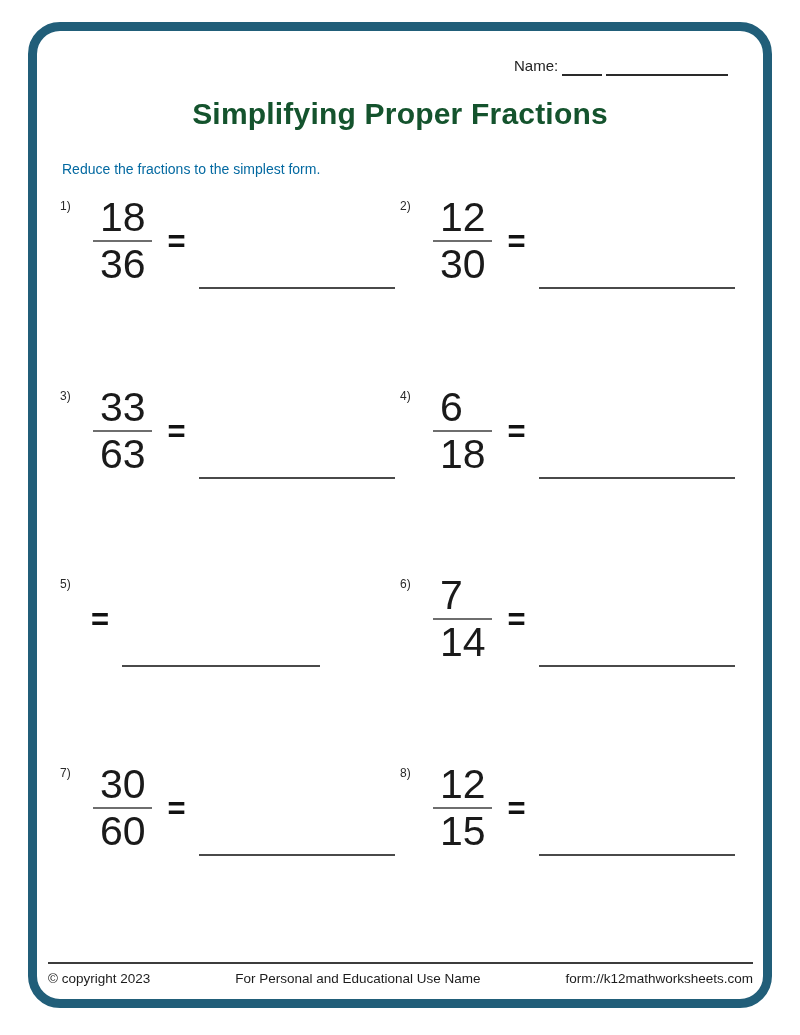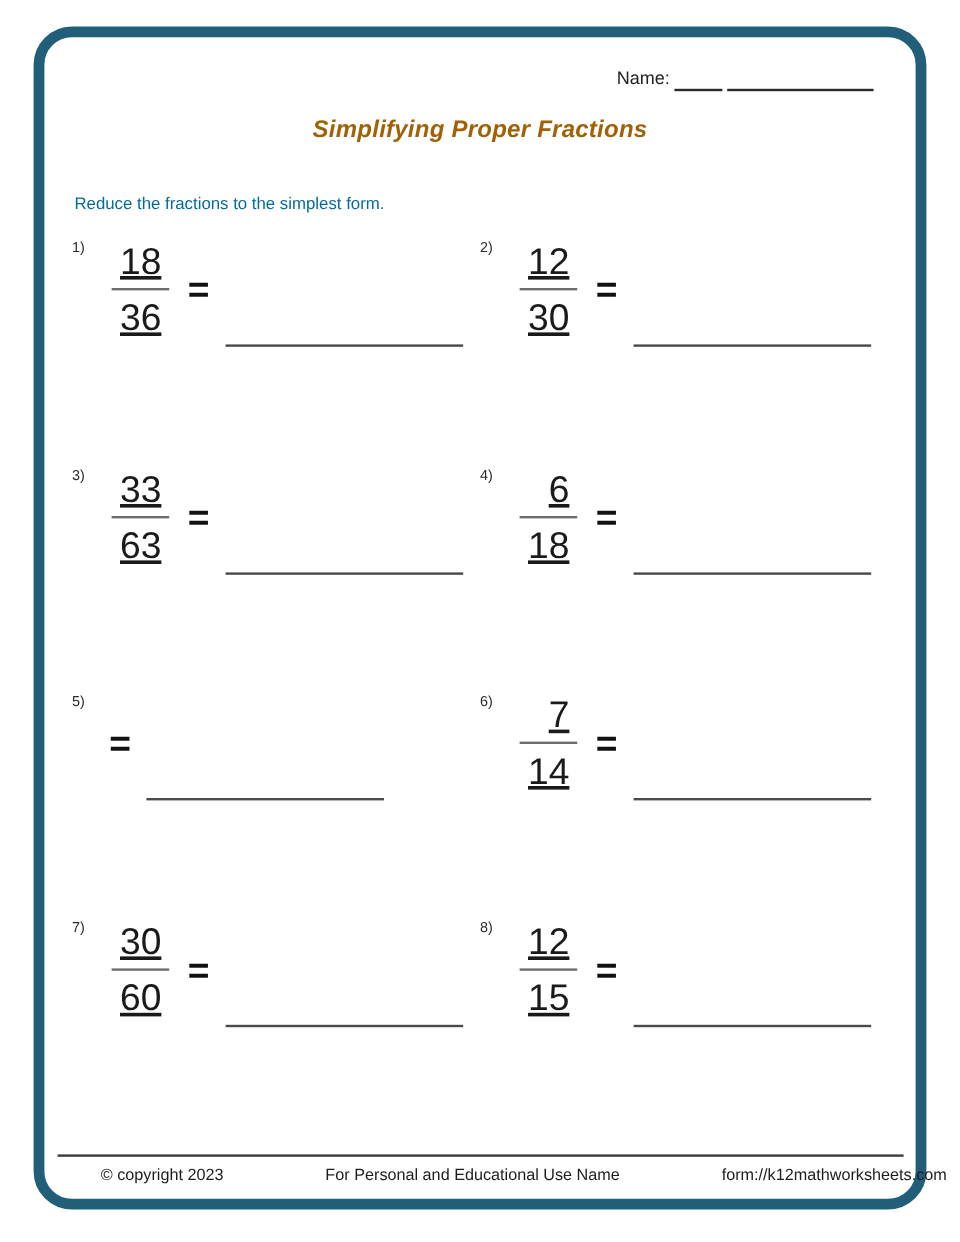--- a/index.html
+++ b/index.html
@@ -43,25 +43,24 @@
   .name-line.seg1 { width: 40px; margin-left: 4px; }
   .name-line.seg2 { width: 122px; margin-left: 4px; }
   
   .title {
     position: absolute;
     top: 97px;
     left: 0;
     width: 100%;
     margin: 0;
     text-align: center;
-    font-size: 20px;
+    font-size: 30px;
     font-weight: 700;
     letter-spacing: 0.2px;
-    color: #a16207;
-    font-style: italic;
+    color: #14532d;
   }
   .instructions {
     position: absolute;
     top: 161px;
     left: 62px;
     font-size: 14px;
     color: #0369a1;
   }
   
   .problem {
@@ -73,26 +72,25 @@
   }
   .plabel {
     font-size: 12px;
     margin-top: 5px;
     width: 16px;
     color: #2a2a2a;
   }
   .frac {
     display: flex;
     flex-direction: column;
-    align-items: flex-end;
+    align-items: flex-start;
     margin-left: 17px;
     margin-top: 2px;
-    font-size: 31px;
+    font-size: 41px;
     color: #1a1a1a;
-    text-decoration: underline;
   }
   .num, .den { line-height: 43px; padding: 0 7px; white-space: nowrap; }
   .fbar {
     align-self: stretch;
     height: 2px;
     background: #6e6e6e;
     margin: 1px 0;
   }
   .eq {
     font-size: 31px;
@@ -127,21 +125,20 @@
   }
   .footer {
     position: absolute;
     left: 48px;
     top: 971px;
     width: 705px;
     display: flex;
     justify-content: space-between;
     font-size: 13.5px;
     color: #1c1c1c;
-    margin-left: 36px;
   }
 </style>
 </head>
 <body>
 
 <div class="page">
   <div class="frame"></div>
 
   <div class="name-row">
     <span class="name-label">Name:</span>

